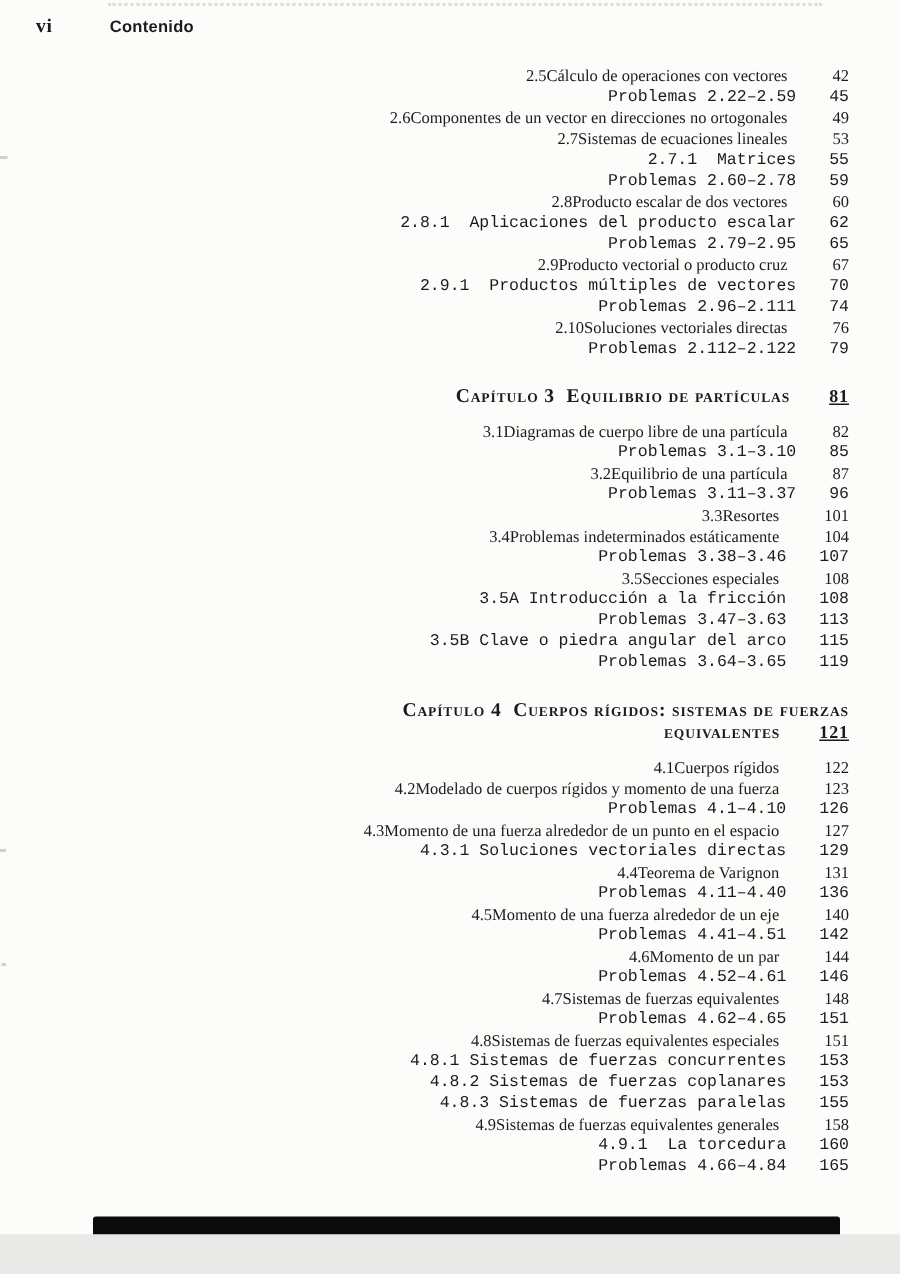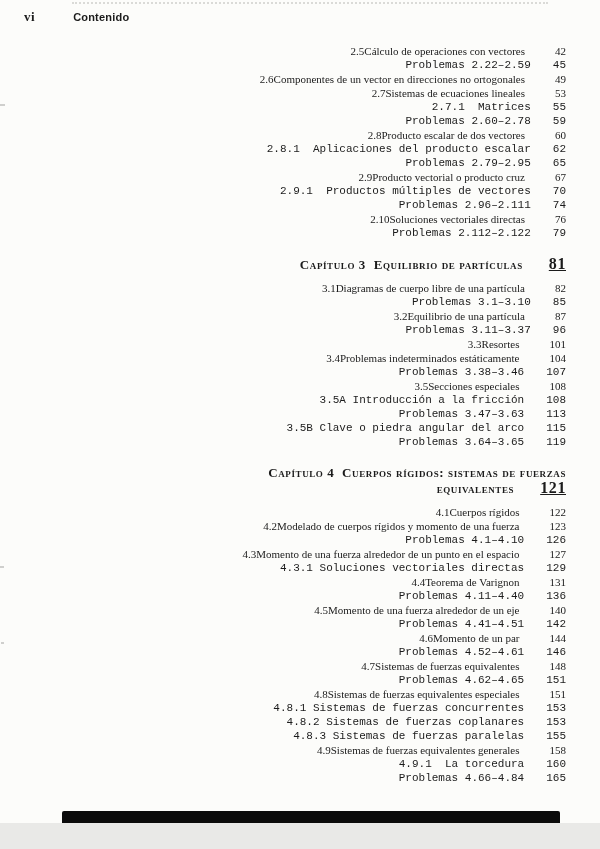--- a/index.html
+++ b/index.html
@@ -48,21 +48,21 @@
   .row.chapter {
     font-weight:bold;
     font-variant:small-caps;
     font-size:13px; line-height:15.5px;
     letter-spacing:.6px;
     margin-top:16px; margin-bottom:8px;
     padding-left:0;
   }
   .pageref { margin-left:30px; }
   .row.sub .pageref { margin-left:22px; }
-  .row.chapter .pageref { margin-left:26px; font-variant:normal; font-size:16px;text-decoration:underline; }
+  .row.chapter .pageref { margin-left:26px; font-variant:normal; font-size:12px;text-decoration:underline; }
   .scan-bar {
     position:absolute; left:62px; top:811px; width:498px; height:21px;
     background:#0b0b0b; border-radius:2px;
   }
 </style>
 </head>
 <body>
 
 <div class="page">
 

